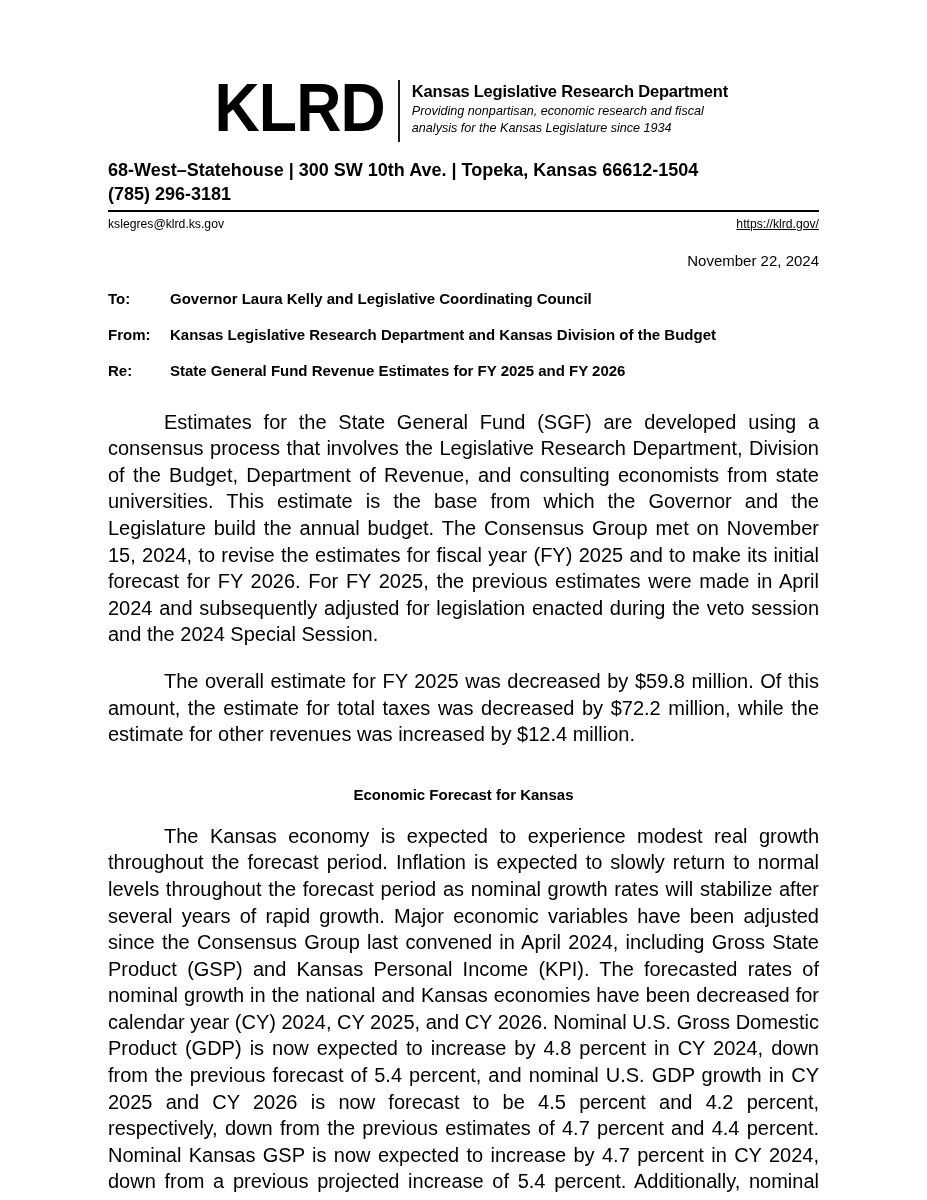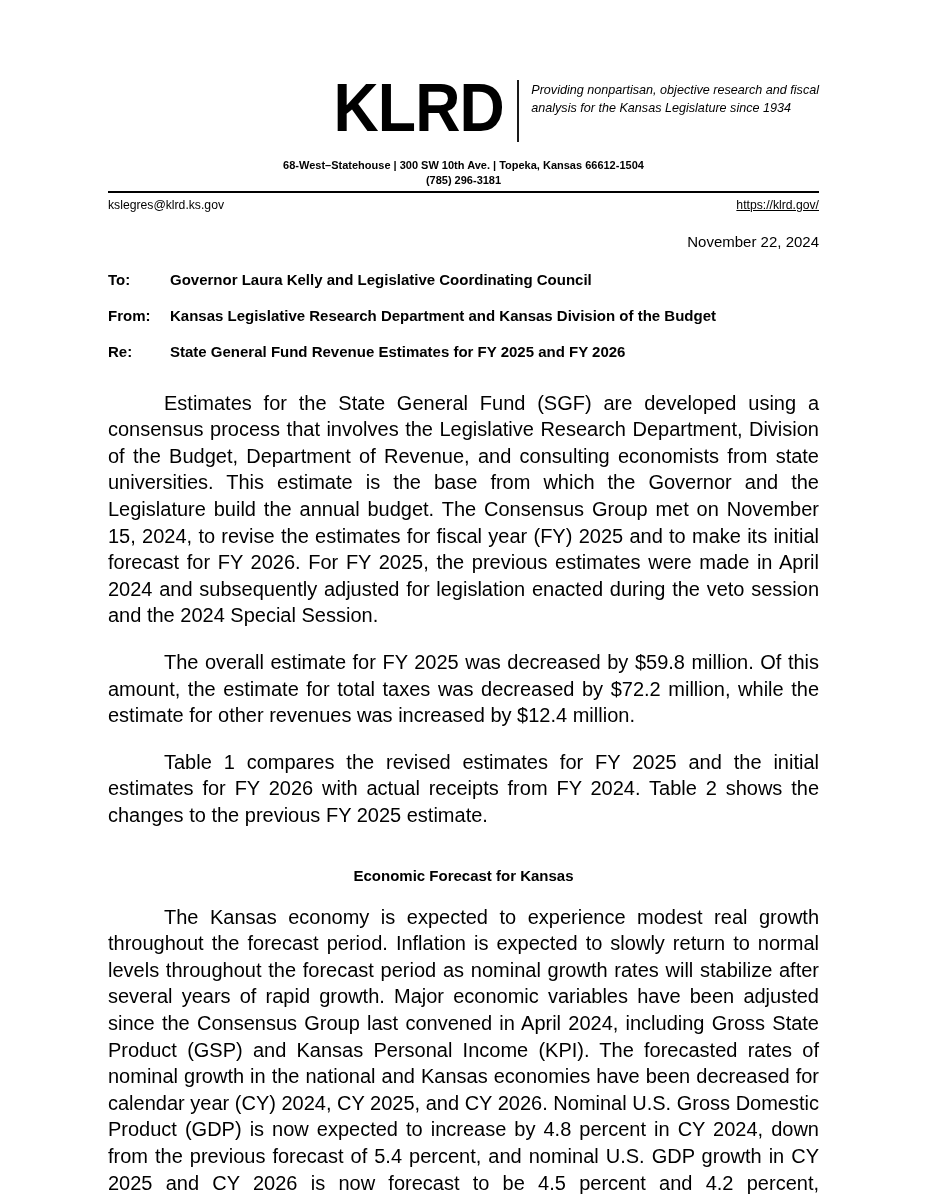--- a/index.html
+++ b/index.html
@@ -26,21 +26,21 @@
     width: 711px;
   }
 
   
   .letterhead {
     padding-top: 78px;
   }
   .logo-row {
     display: flex;
     align-items: flex-start;
-    justify-content: flex-end;
+    justify-content: center;
   }
   .wordmark {
     font-family: "Liberation Sans", sans-serif;
     font-weight: bold;
     font-size: 68px;
     line-height: 0.88;
     letter-spacing: -1px;
     transform: scaleX(0.92);
     transform-origin: right top;
     padding-right: 10px;
@@ -64,22 +64,21 @@
     white-space: nowrap;
   }
   .org-tagline {
     font-size: 12.6px;
     font-style: italic;
     line-height: 1.32;
     margin-top: 1px;
     white-space: nowrap;
   }
   .address-line {
-    text-align: center;
-    font-size: 11px;
+    font-size: 18px;
     font-weight: bold;
     margin-top: 14px;
     line-height: 1.35;
   }
   .address-line .phone {
     display: block;
     font-weight: bold;
   }
   .head-rule {
     border: none;
@@ -146,21 +145,22 @@
 <body>
 
 <div class="page">
   <div class="content">
 
     <div class="letterhead">
       <div class="logo-row">
         <div class="wordmark">KLRD</div>
         <div class="logo-divider"></div>
         <div class="org-block">
-          <div class="org-tagline">Providing nonpartisan, objective research and fiscal</div>
+          <div class="org-name">Kansas Legislative Research Department</div>
+          <div class="org-tagline">Providing nonpartisan, economic research and fiscal</div>
           <div class="org-tagline">analysis for the Kansas Legislature since 1934</div>
         </div>
       </div>
 
       <div class="address-line">
         <span>68-West–Statehouse | 300 SW 10th Ave. | Topeka, Kansas 66612-1504</span>
         <span class="phone">(785) 296-3181</span>
       </div>
 
       <hr class="head-rule">
@@ -184,19 +184,18 @@
       </div>
       <div class="memo-row">
         <span class="memo-label">Re:</span>
         <span class="memo-value">State General Fund Revenue Estimates for FY 2025 and FY 2026</span>
       </div>
     </div>
 
     <div class="body-block">
       <p class="para">Estimates for the State General Fund (SGF) are developed using a consensus process that involves the Legislative Research Department, Division of the Budget, Department of Revenue, and consulting economists from state universities. This estimate is the base from which the Governor and the Legislature build the annual budget. The Consensus Group met on November 15, 2024, to revise the estimates for fiscal year (FY) 2025 and to make its initial forecast for FY 2026. For FY 2025, the previous estimates were made in April 2024 and subsequently adjusted for legislation enacted during the veto session and the 2024 Special Session.</p>
       <p class="para">The overall estimate for FY 2025 was decreased by $59.8 million. Of this amount, the estimate for total taxes was decreased by $72.2 million, while the estimate for other revenues was increased by $12.4 million.</p>
-      <p class="para">Table 1 compares the revised estimates for FY 2025 and the initial estimates for FY 2026 with actual receipts from FY 2024. Table 2 shows the changes to the previous FY 2025 estimate.</p>
       <h2 class="section-heading">Economic Forecast for Kansas</h2>
       <p class="para">The Kansas economy is expected to experience modest real growth throughout the forecast period. Inflation is expected to slowly return to normal levels throughout the forecast period as nominal growth rates will stabilize after several years of rapid growth. Major economic variables have been adjusted since the Consensus Group last convened in April 2024, including Gross State Product (GSP) and Kansas Personal Income (KPI). The forecasted rates of nominal growth in the national and Kansas economies have been decreased for calendar year (CY) 2024, CY 2025, and CY 2026. Nominal U.S. Gross Domestic Product (GDP) is now expected to increase by 4.8 percent in CY 2024, down from the previous forecast of 5.4 percent, and nominal U.S. GDP growth in CY 2025 and CY 2026 is now forecast to be 4.5 percent and 4.2 percent, respectively, down from the previous estimates of 4.7 percent and 4.4 percent. Nominal Kansas GSP is now expected to increase by 4.7 percent in CY 2024, down from a previous projected increase of 5.4 percent. Additionally, nominal Kansas GSP is expected to grow by 4.4 percent and 4.2 percent in CY 2025 and CY 2026, respectively, down from the previous estimates of 4.7 percent and 4.4 percent.</p>
     </div>
 
   </div>
 </div>
 
 </body></html>

